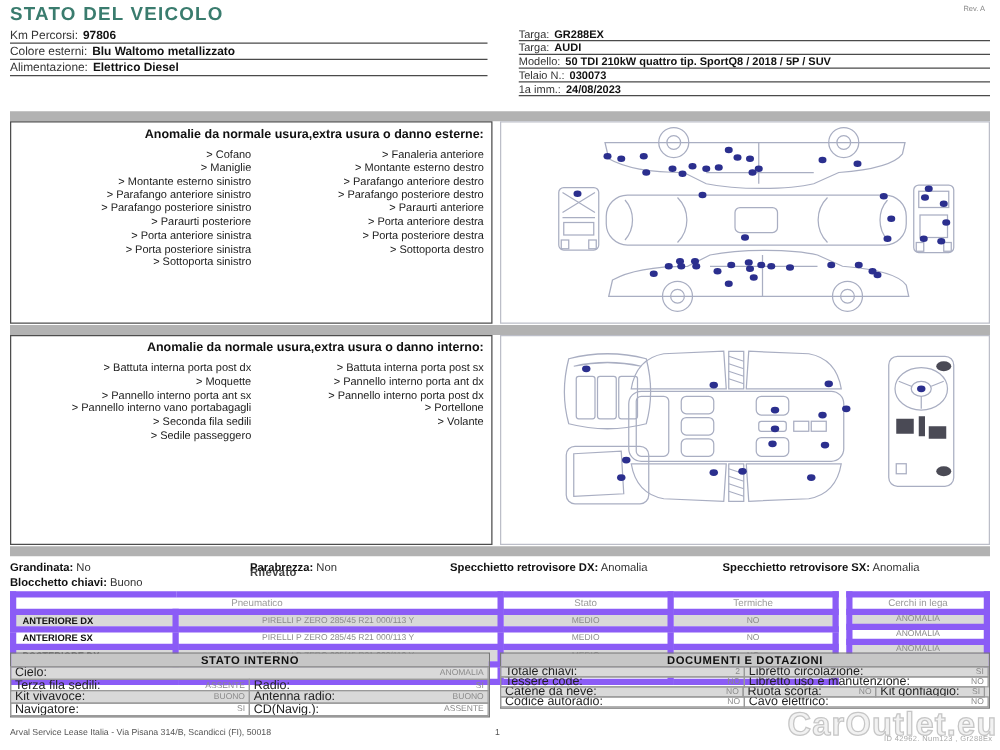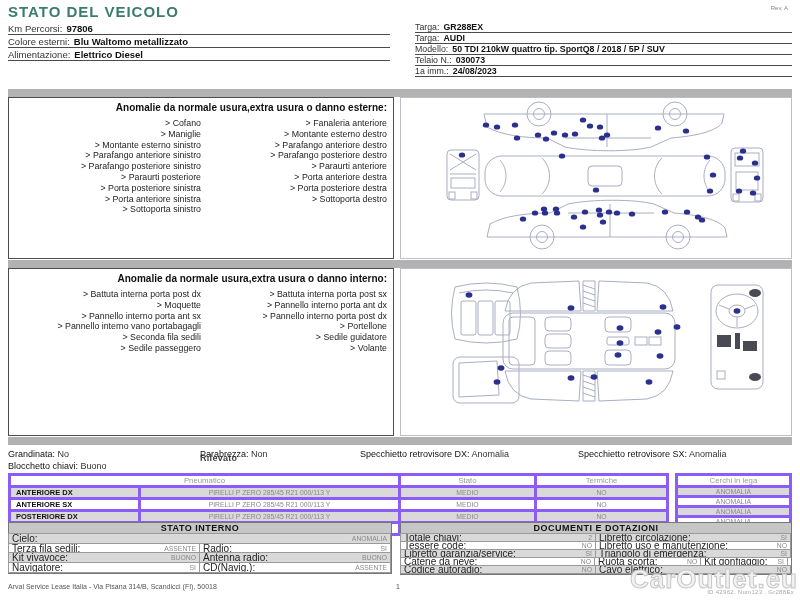--- a/index.html
+++ b/index.html
@@ -37,29 +37,29 @@
   .int-text, .int-diag { top:268px; height:168px; }
   .sec-title { font-size:10px; font-weight:bold; color:#101010; margin-bottom:5px; }
   .cols { display:flex; }
   .anom-list { list-style:none; width:50%; }
   .anom-list li { font-size:8.8px; line-height:10.8px; color:#1c1c1c; }
   .anom-list li::before { content:"> "; }
   .sec-diag svg { display:block; width:100%; height:100%; }
 
   
   .check { font-size:9px; white-space:nowrap; }
-  .ck-l { font-weight:normal; color:#111; }
+  .ck-l { font-weight:bold; color:#111; }
   .ck-v { color:#333; }
   .ck-parabrezza { position:relative; }
   .ck-overlap { position:absolute; left:0; top:4px; font-weight:bold; color:#222; opacity:.85; letter-spacing:.3px; }
 
   
   .tires { left:8px; top:473px; width:784px; display:flex; align-items:flex-start; }
   table.tt { border-collapse:collapse; table-layout:fixed; }
-  .tt th, .tt td { border:3px solid #8b5cf6; overflow:hidden; white-space:nowrap; }
+  .tt th, .tt td { border:5px solid #8b5cf6; overflow:hidden; white-space:nowrap; }
   .tt th { height:10px; font-size:7.8px; font-weight:normal; color:#9a9a9a; text-align:center; }
   .tt td { height:9px; font-size:6.8px; color:#8a8a8a; text-align:center; }
   .tt td.pos { font-size:7.5px; font-weight:bold; color:#111; text-align:left; padding-left:5px; }
   .tt tr:nth-child(even) td { background:#d9d9d9; }
   .tt.main { width:658px; }
   .tgap { width:6px; }
   .tt.cerchi { width:120px; }
 
   
   .bt { border:1px solid #777; }
@@ -141,22 +141,22 @@
   <div class="abs sec-text ext-text">
     <div class="sec-title">Anomalie da normale usura,extra usura o danno esterne:</div>
     <div class="cols">
       <ul class="anom-list">
         <li>Cofano</li>
         <li>Maniglie</li>
         <li>Montante esterno sinistro</li>
         <li>Parafango anteriore sinistro</li>
         <li>Parafango posteriore sinistro</li>
         <li>Paraurti posteriore</li>
+        <li>Porta anteriore sinistra</li>
         <li>Porta posteriore sinistra</li>
-        <li>Porta anteriore sinistra</li>
         <li>Sottoporta sinistro</li>
       </ul>
       <ul class="anom-list">
         <li>Fanaleria anteriore</li>
         <li>Montante esterno destro</li>
         <li>Parafango anteriore destro</li>
         <li>Parafango posteriore destro</li>
         <li>Paraurti anteriore</li>
         <li>Porta anteriore destra</li>
         <li>Porta posteriore destra</li>
@@ -276,21 +276,20 @@
         <li>Pannello interno porta ant sx</li>
         <li>Pannello interno vano portabagagli</li>
         <li>Seconda fila sedili</li>
         <li>Sedile passeggero</li>
       </ul>
       <ul class="anom-list">
         <li>Battuta interna porta post sx</li>
         <li>Pannello interno porta ant dx</li>
         <li>Pannello interno porta post dx</li>
         <li>Portellone</li>
-        <li>Sedile guidatore</li>
         <li>Volante</li>
       </ul>
     </div>
   </div>
 
   <div class="abs sec-diag int-diag">
     <svg viewBox="0 0 390 166">
       <g class="ln">
 
         <g transform="translate(50,10)">
@@ -505,30 +504,20 @@
         <div class="kv">
           <span class="kl">Tessere code:</span>
           <span class="kvv">NO</span>
         </div>
         <div class="kv">
           <span class="kl">Libretto uso e manutenzione:</span>
           <span class="kvv">NO</span>
         </div>
       </div>
       <div class="bt-row">
-        <div class="kv">
-          <span class="kl">Libretto garanzia/service:</span>
-          <span class="kvv">SI</span>
-        </div>
-        <div class="kv">
-          <span class="kl">Triangolo di emergenza:</span>
-          <span class="kvv">SI</span>
-        </div>
-      </div>
-      <div class="bt-row">
         <div class="kv w50">
           <span class="kl">Catene da neve:</span>
           <span class="kvv">NO</span>
         </div>
         <div class="kv w27">
           <span class="kl">Ruota scorta:</span>
           <span class="kvv">NO</span>
         </div>
         <div class="kv w23">
           <span class="kl">Kit gonfiaggio:</span>

